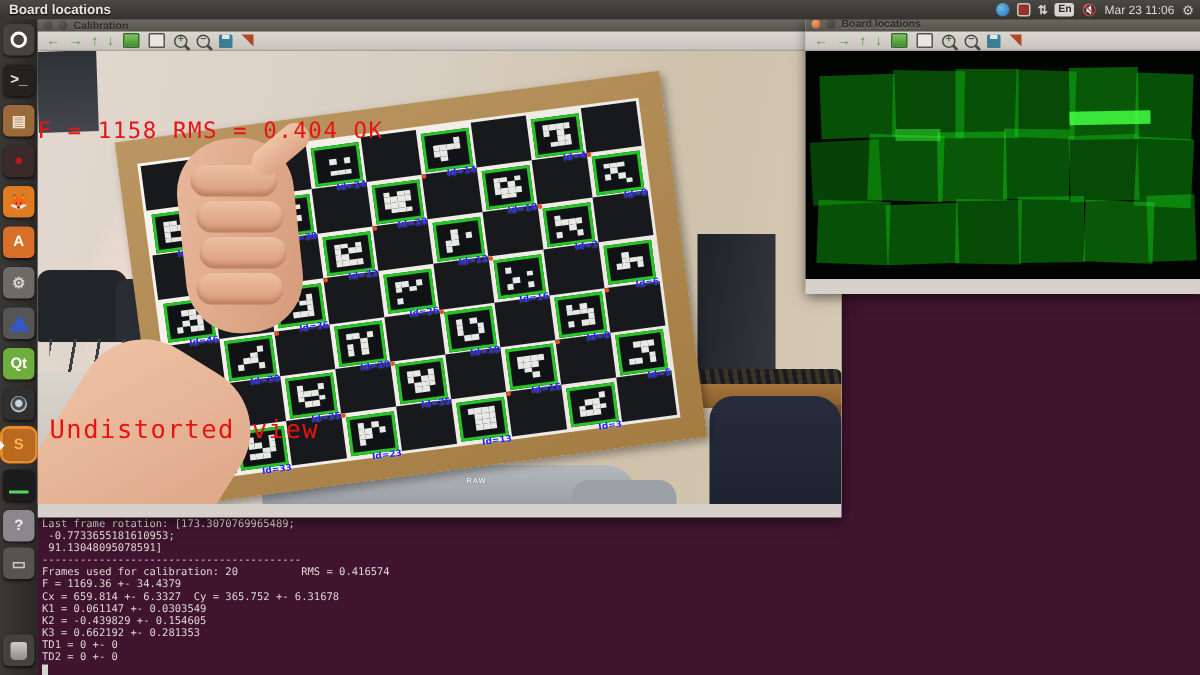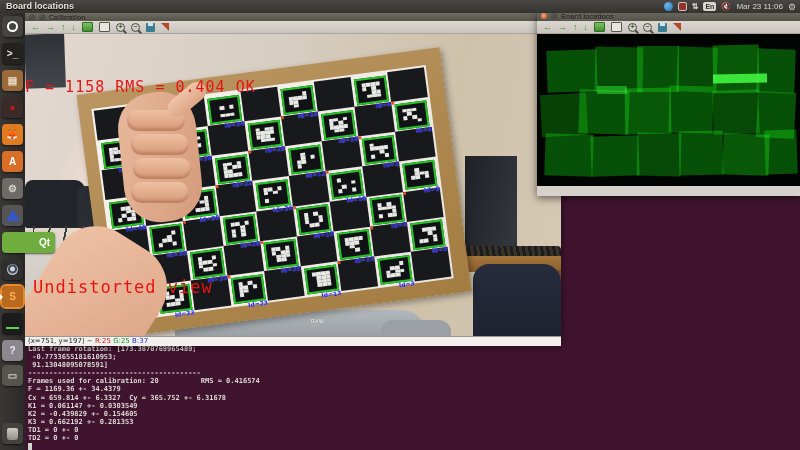--- a/index.html
+++ b/index.html
@@ -113,21 +113,21 @@
   
   #boardwin{left:537px;top:11px;width:263px;height:185px;z-index:60;}
   #boardwin .titlebar{height:10px;}
   #boardwin .toolbar{height:12px;}
   .greenview{position:relative;width:263px;height:152px;background:#020402;overflow:hidden;}
   .q{position:absolute;mix-blend-mode:screen;background:#0a9a0a;}
 
   
   .terminal{position:absolute;left:25px;top:150px;width:775px;height:300px;background:#40142f;z-index:5;}
   .termtext{position:absolute;left:3px;top:195px;font-family:"DejaVu Sans Mono",monospace;
-    font-size:7px;line-height:8.1px;color:#ddd8d3;white-space:pre;font-weight:bold;}
+    font-size:7px;line-height:8.1px;color:#ddd8d3;white-space:pre;}
   .cursor{display:inline-block;width:4px;height:7px;background:#d3d7cf;vertical-align:middle;}
 </style>
 </head>
 <body>
 
 <div class="screen">
 
   <div class="terminal">
     <div class="termtext" id="termtext"><div>Last frame rotation: [173.3070769965489;</div><div> -0.7733655181610953;</div><div> 91.13048095078591]</div><div>-----------------------------------------</div><div>Frames used for calibration: 20          RMS = 0.416574</div><div>F = 1169.36 +- 34.4379</div><div>Cx = 659.814 +- 6.3327  Cy = 365.752 +- 6.31678</div><div>K1 = 0.061147 +- 0.0303549</div><div>K2 = -0.439829 +- 0.154605</div><div>K3 = 0.662192 +- 0.281353</div><div>TD1 = 0 +- 0</div><div>TD2 = 0 +- 0</div><span class="cursor"></span></div>
   </div>
@@ -1501,21 +1501,20 @@
       <div class="finger" style="left:102px;top:76px;"></div>
       <div class="finger" style="left:106px;top:100px;"></div>
       <div class="finger" style="left:108px;top:124px;"></div>
       <div class="finger" style="left:106px;top:148px;"></div>
       <div class="thumb"></div>
 
       <div class="redtext rt1">F = 1158 RMS = 0.404 OK</div>
       <div class="redtext rt3">Undistorted view</div>
     </div>
 
-    <div class="statusbar"><span>(x=751, y=197) ~ </span><span class="r">R:25</span> <span class="g">G:25</span> <span class="b">B:37</span></div>
   </div>
 
   <div class="win" id="boardwin">
     <div class="titlebar">
       <span class="wbtn close-orange"></span>
       <span class="wbtn"></span>
       <span class="wtitle">Board locations</span>
     </div>
     <div class="toolbar" id="board-toolbar">
         <span class="ticon">←</span>
@@ -1572,21 +1571,21 @@
       </div>
       <div class="litem" style="top: 30px; background: rgb(35, 34, 31); color: rgb(230, 227, 221); font-size: 10px;">&gt;_</div>
       <div class="litem" style="top: 57px; background: rgb(154, 106, 58); color: rgb(240, 226, 207); font-size: 10px;">▤</div>
       <div class="litem" style="top: 84px; background: rgb(58, 42, 42); color: rgb(192, 24, 24); font-size: 10px;">●</div>
       <div class="litem" style="top: 111px; background: rgb(224, 123, 34); color: rgb(58, 94, 168); font-size: 10px;">🦊</div>
       <div class="litem" style="top: 138px; background: rgb(216, 111, 40); color: rgb(255, 255, 255); font-size: 10px;">A</div>
       <div class="litem" style="top: 165px; background: rgb(110, 107, 102); color: rgb(214, 210, 203); font-size: 10px;">⚙</div>
       <div class="litem" style="top: 192px; background: rgb(85, 85, 85);">
         <span class="glyph-tri"></span>
       </div>
-      <div class="litem" style="top: 219px; background: rgb(111, 174, 62); color: rgb(255, 255, 255); font-size: 10px; padding-left: 32px;">Qt</div>
+      <div class="litem" style="top: 219px; background: rgb(111, 174, 62); color: rgb(255, 255, 255); font-size: 10px;">Qt</div>
       <div class="litem" style="top: 246px; background: rgb(47, 47, 47);">
         <span class="glyph-eye"></span>
       </div>
       <div class="litem sel" style="top: 273px; background: rgb(185, 106, 30); color: rgb(255, 178, 84); font-size: 10px;">S</div>
       <span class="focus-arrow" style="top: 281px;"></span>
       <div class="litem" style="top: 300px; background: rgb(28, 28, 28);">
         <span class="glyph-wave"></span>
       </div>
       <div class="litem" style="top: 327px; background: rgb(138, 135, 143); color: rgb(240, 238, 233); font-size: 10px;">?</div>
       <div class="litem" style="top: 352px; background: rgb(87, 84, 78); color: rgb(207, 204, 198); font-size: 10px;">▭</div>

